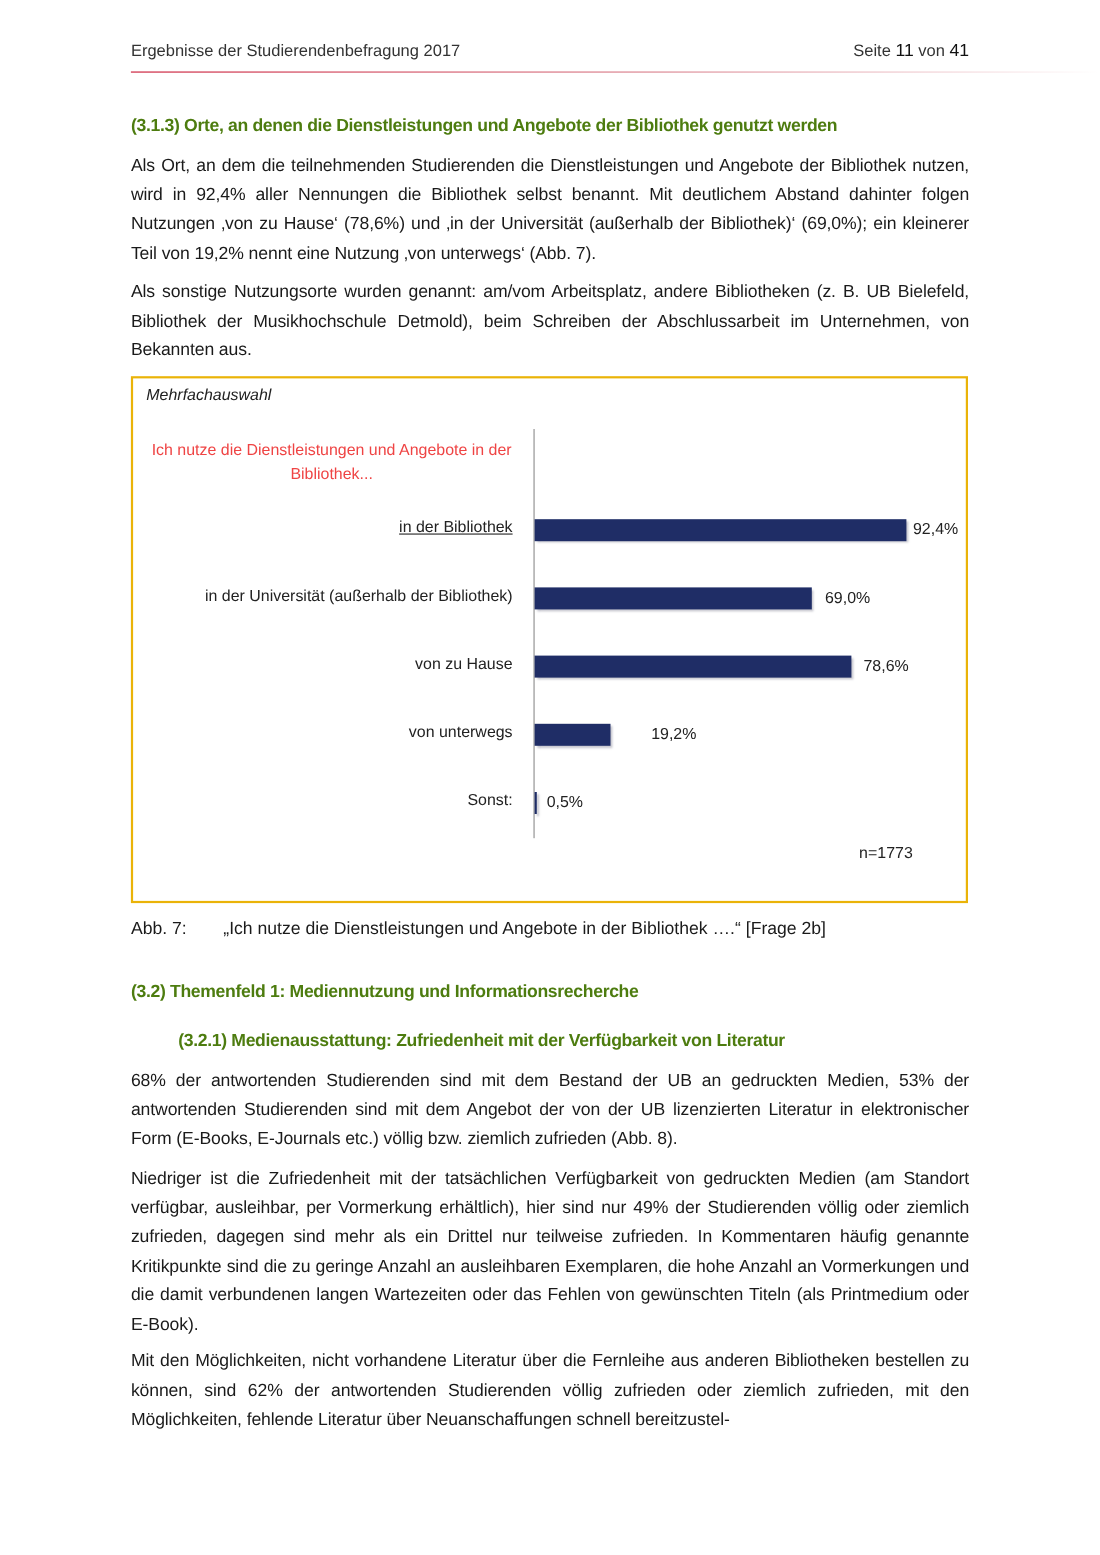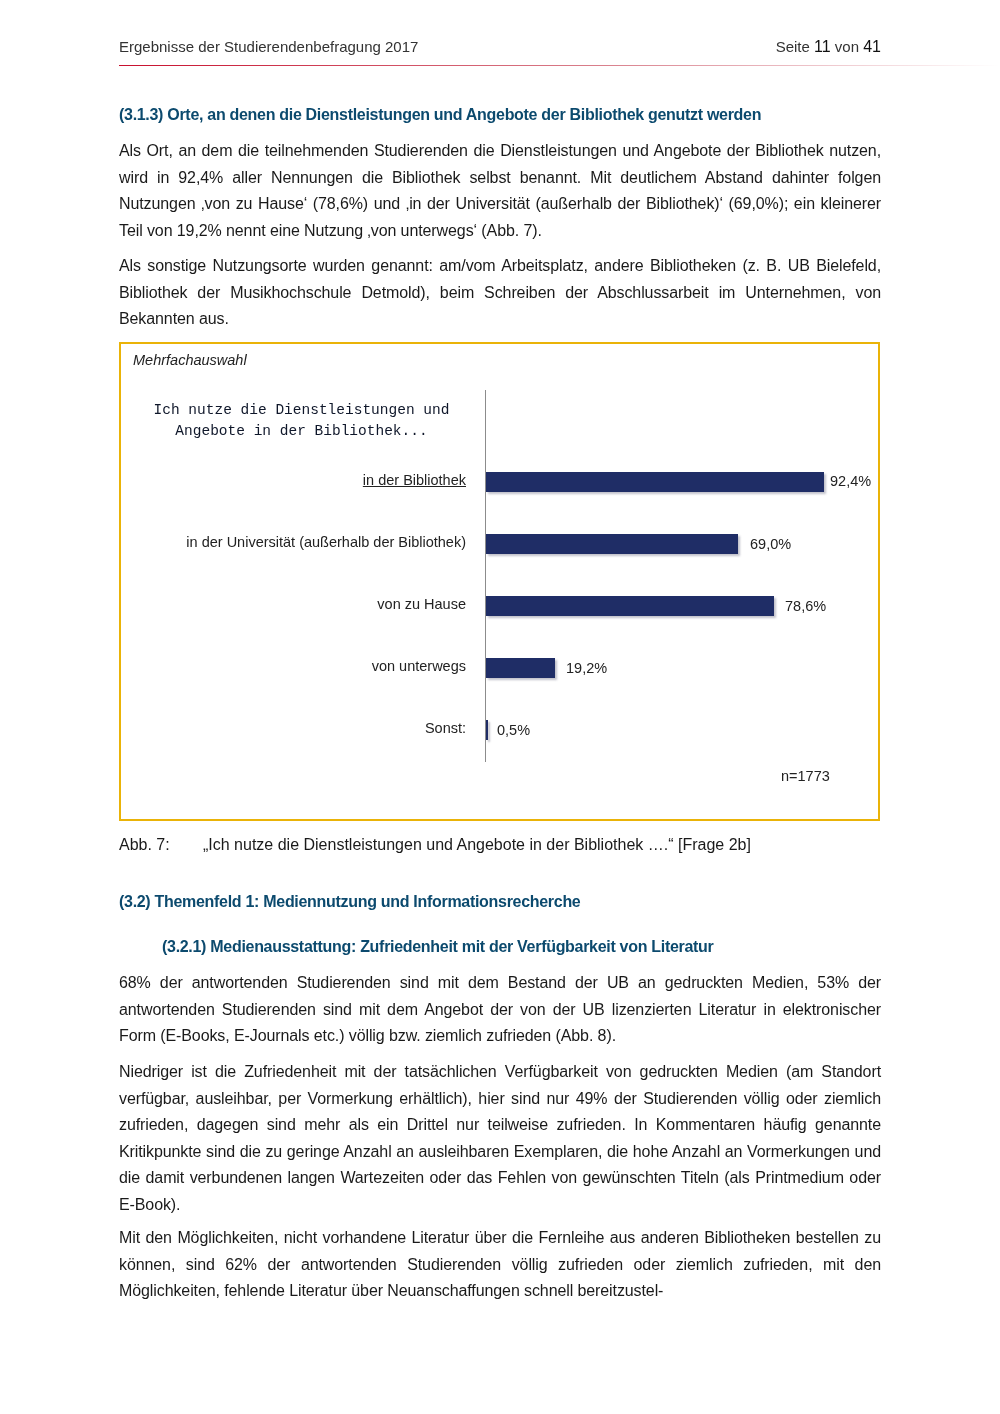--- a/index.html
+++ b/index.html
@@ -5,28 +5,28 @@
   html, body { margin:0; padding:0; background:#ffffff; }
   body { width:1000px; height:1414px; position:relative; overflow:hidden;
          font-family:"Liberation Sans", sans-serif; color:#1a1a1a; }
   .header { position:absolute; left:119px; top:38px; width:762px; height:20px;
             font-size:15px; color:#333; }
   .header .left { position:absolute; left:0; top:0; }
   .header .right { position:absolute; right:0; top:0; }
   .header .right b { font-weight:normal; font-size:16px; color:#111; }
   .header-rule { position:absolute; left:119px; top:65px; width:880px; height:1px;
                  background:linear-gradient(to right, #c8102e 0%, #d9808c 55%, rgba(255,255,255,0) 100%); }
-  .h { position:absolute; left:119px; font-weight:bold; font-size:16px; letter-spacing:-0.3px; color:#0c4a6e; }
+  .h { position:absolute; left:119px; font-weight:bold; font-size:16px; letter-spacing:-0.3px; color:#4d7c0f; }
   .p { position:absolute; left:119px; width:762px; font-size:16px; line-height:26.5px;
        text-align:justify; color:#1a1a1a; letter-spacing:-0.1px; }
   .chart-box { position:absolute; left:119px; top:342px; width:761px; height:479px;
                border:2px solid #eab308; box-sizing:border-box; }
   .chart-note { position:absolute; left:12px; top:8px; font-style:italic; font-size:14.5px; color:#222; }
   .chart-title { position:absolute; left:8px; top:56px; width:345px; text-align:center;
-                 font-size:14.5px; line-height:21px; color:#0f172a;font-family:Liberation Mono, monospace; }
+                 font-size:14.5px; line-height:21px; color:#ef4444; }
   .axis { position:absolute; left:364px; top:46px; width:1px; height:372px; background:#8c8c8c; }
   .cat { position:absolute; right:412px; font-size:14.5px; color:#222; white-space:nowrap; text-align:right; }
   .bar { position:absolute; left:365px; height:20px; background:#1f2d66;
          box-shadow:2px 2px 2px rgba(120,120,140,0.45); }
   .val { position:absolute; font-size:14.5px; color:#222; white-space:nowrap; }
   .n { position:absolute; left:660px; top:424px; font-size:14.5px; color:#222; }
   .caption { position:absolute; left:119px; top:836px; font-size:16px; color:#1a1a1a; }
   .caption .lab { position:absolute; left:0; top:0; white-space:nowrap; }
   .caption .txt { position:absolute; left:84px; top:0; white-space:nowrap; }
 </style>
@@ -60,21 +60,21 @@
   <div class="cat" style="top:190px;margin-left:26px;">in der Universität (außerhalb der Bibliothek)</div>
   <div class="bar" style="top:190px; width:252px;"></div>
   <div class="val" style="top:192px; left:629px;">69,0%</div>
 
   <div class="cat" style="top:252px;">von zu Hause</div>
   <div class="bar" style="top:252px; width:288px;"></div>
   <div class="val" style="top:254px; left:664px;">78,6%</div>
 
   <div class="cat" style="top:314px;">von unterwegs</div>
   <div class="bar" style="top:314px; width:69px;"></div>
-  <div class="val" style="top:316px; left:445px;">19,2%</div>
+  <div class="val" style="top:316px; left:471px;">19,2%</div>
 
   <div class="cat" style="top:376px;">Sonst:</div>
   <div class="bar" style="top:376px; width:2px;"></div>
   <div class="val" style="top:378px; left:376px;">0,5%</div>
 
   <div class="n">n=1773</div>
 </div>
 
 <div class="caption">
   <span class="lab">Abb. 7:</span>

